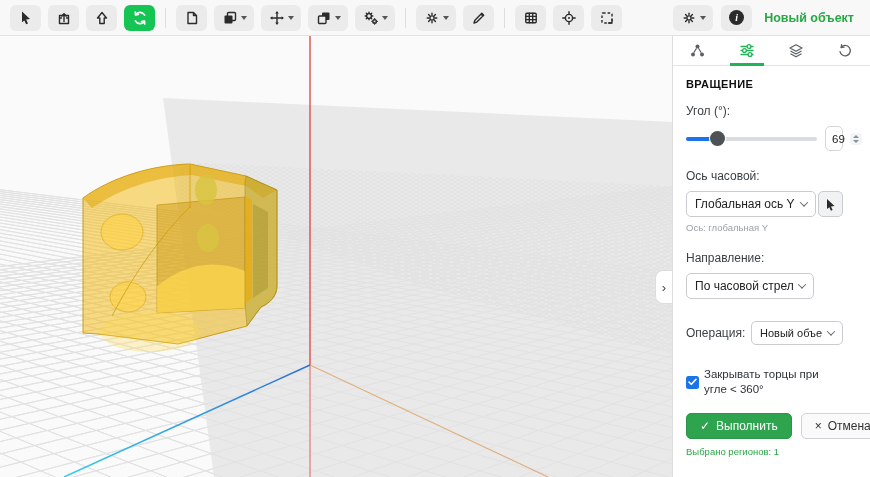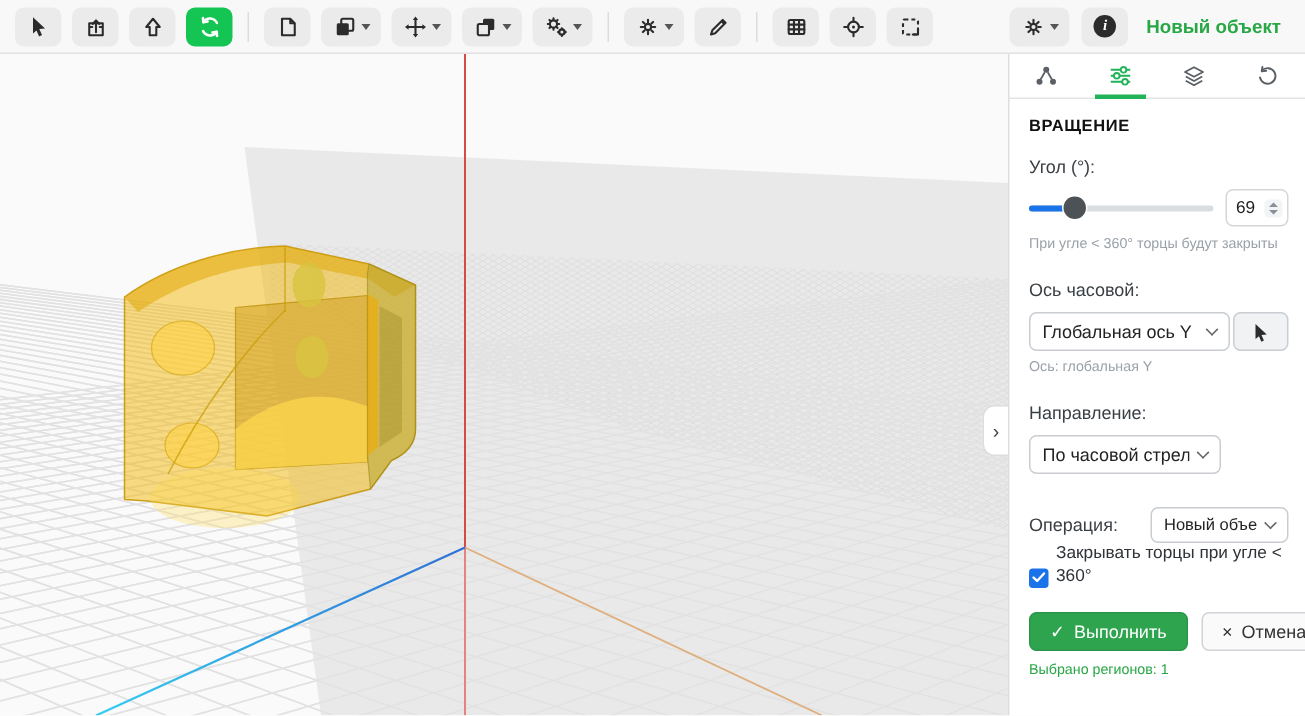--- a/index.html
+++ b/index.html
@@ -31,31 +31,31 @@
                   border:1px solid #ddd; border-right:none; border-radius:8px 0 0 8px;
                   display:flex; align-items:center; justify-content:center; color:#444;
                   font-size:13px; cursor:pointer; }
 
   
   .panel { width:198px; height:441px; background:#fff; border-left:1px solid #ddd;
            display:flex; flex-direction:column; font-size:12px; }
   .tabs { display:flex; border-bottom:1px solid #e4e4e4; height:30px; flex:0 0 30px; }
   .tab { flex:1; display:flex; align-items:center; justify-content:center; position:relative; cursor:pointer; }
   .tab.active::after { content:""; position:absolute; left:8px; right:8px; bottom:-1px; height:3px; background:#21b357; }
-  .panel-body { padding:12px 11px 0 13px; overflow:hidden; }
+  .panel-body { padding:12px 27px 0 13px; overflow:hidden; }
   .panel-title { font-size:11px; font-weight:bold; letter-spacing:.4px; color:#111; margin-bottom:14px; }
   .lbl { color:#3a3f44; margin-bottom:8px; }
   .hint { font-size:9.5px; color:#9aa1a8; margin-top:6px; }
 
   .slider-row { display:flex; align-items:center; gap:8px; }
   .slider { position:relative; flex:1; height:4px; background:#d9dce0; border-radius:2px; cursor:pointer; }
   .slider .fill { position:absolute; left:0; top:0; height:4px; background:#1a73e8; border-radius:2px; }
   .slider .thumb { position:absolute; top:-5.5px; width:15px; height:15px; border-radius:50%;
                    background:#4d5257; margin-left:-7px; box-shadow:0 0 0 1px #fff; }
-  .numbox { width:42px; height:25px; border:1px solid #d4d7da; border-radius:5px; display:flex;
+  .numbox { width:18px; height:25px; border:1px solid #d4d7da; border-radius:5px; display:flex;
             align-items:center; background:#fff; padding:0 3px 0 6px; }
   .numbox input { width:18px; border:none; outline:none; font-size:11.5px; color:#222;
                   font-family:"Liberation Sans", sans-serif; background:transparent; }
   .spin { display:flex; flex-direction:column; gap:2px; margin-left:auto; padding:2px 3px;
           background:#f3f4f6; border-radius:3px; cursor:pointer; }
   .spin i { width:0; height:0; border-left:3px solid transparent; border-right:3px solid transparent; display:block; }
   .spin .up { border-bottom:3.5px solid #8a9097; }
   .spin .dn { border-top:3.5px solid #8a9097; }
 
   .select { height:26px; border:1px solid #c9cdd1; border-radius:5px; background:#fff;
@@ -63,21 +63,21 @@
   .select .txt { flex:1; white-space:nowrap; overflow:hidden; }
   .select .sel-chev { width:6px; height:6px; border-right:1.4px solid #666; border-bottom:1.4px solid #666;
                       transform:rotate(45deg) translate(-1px,-1px); flex:0 0 auto; }
   .axis-row { display:flex; gap:2px; }
   .axis-row .select { flex:1; }
   .pick-btn { width:37px; height:26px; background:#f1f2f3; border:1px solid #c9cdd1; border-radius:5px;
               display:flex; align-items:center; justify-content:center; cursor:pointer; }
   .op-row { display:flex; align-items:center; justify-content:space-between; }
   .op-row .select { width:92px; height:24px; }
 
-  .chk-row { display:flex; align-items:flex-end; gap:5px; cursor:pointer; }
+  .chk-row { display:flex; align-items:center; gap:5px; margin-top:22px; cursor:pointer; }
   .checkbox { width:13px; height:13px; background:#1a73e8; border-radius:2.5px; flex:0 0 13px;
               display:flex; align-items:center; justify-content:center; margin-top:1px; }
   .chk-lbl { font-size:11.5px; color:#2f3337; line-height:1.3; }
 
   .btn-row { display:flex; gap:9px; margin-top:16px; }
   .btn { border-radius:5px; font-size:12px; height:26px; padding:0 13px; display:flex;
          align-items:center; gap:6px; cursor:pointer; font-family:"Liberation Sans", sans-serif; }
   .btn-exec { background:#2ea44f; border:1px solid #2a9549; color:#fff; }
   .btn-cancel { background:#fafafa; border:1px solid #cfd3d7; color:#333; }
   .status-green { color:#28a745; font-size:9.5px; margin-top:7px; }
@@ -417,21 +417,20 @@
             <div class="thumb" style="left:24%"></div>
           </div>
           <div class="numbox">
             <input value="69" style="">
             <span class="spin">
                 <i class="up"></i>
                 <i class="dn"></i>
               </span>
           </div>
         </div>
-        <div class="hint">При угле &lt; 360° торцы будут закрыты</div>
 
         <div class="lbl" style="margin-top:18px">Ось часовой:</div>
         <div class="axis-row">
           <div class="select">
             <span class="txt">Глобальная ось Y</span>
             <span class="sel-chev"></span>
           </div>
           <div class="pick-btn">
             <svg width="13" height="13">
                 <path class="icon-fill" d="M3,1 L10.5,8 L7,8.4 L8.6,12 L6.9,12.8 L5.3,9.2 L3,11 Z"></path>

